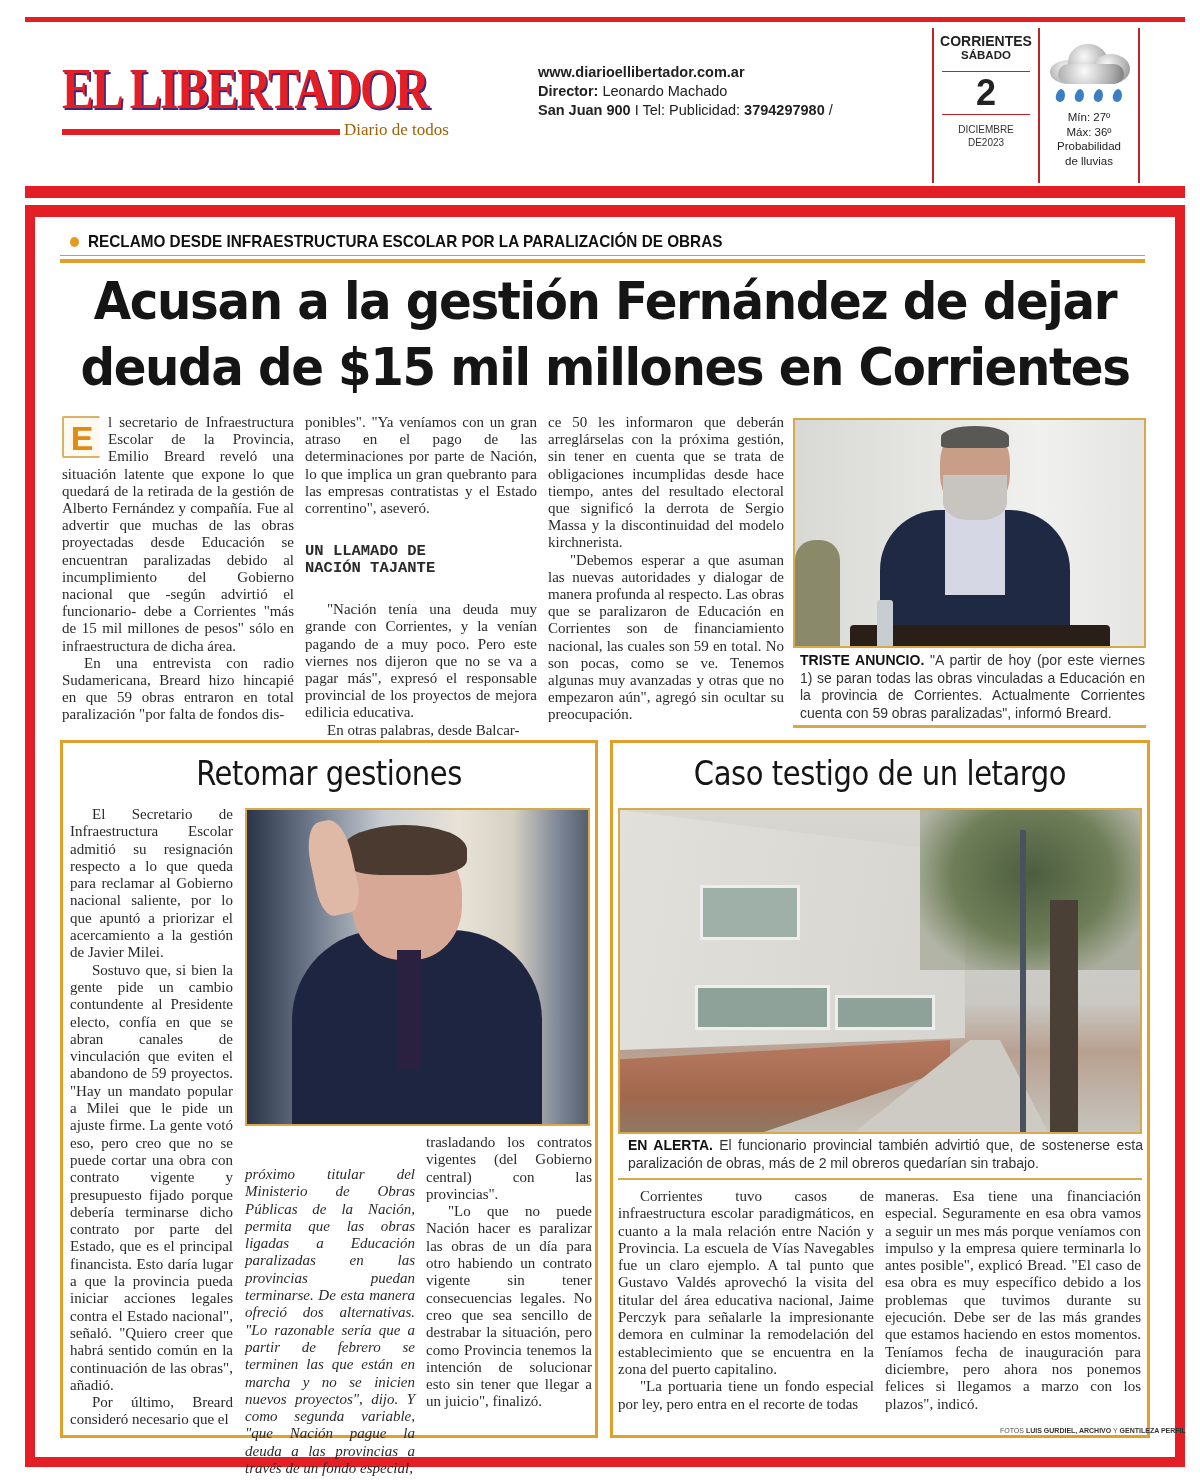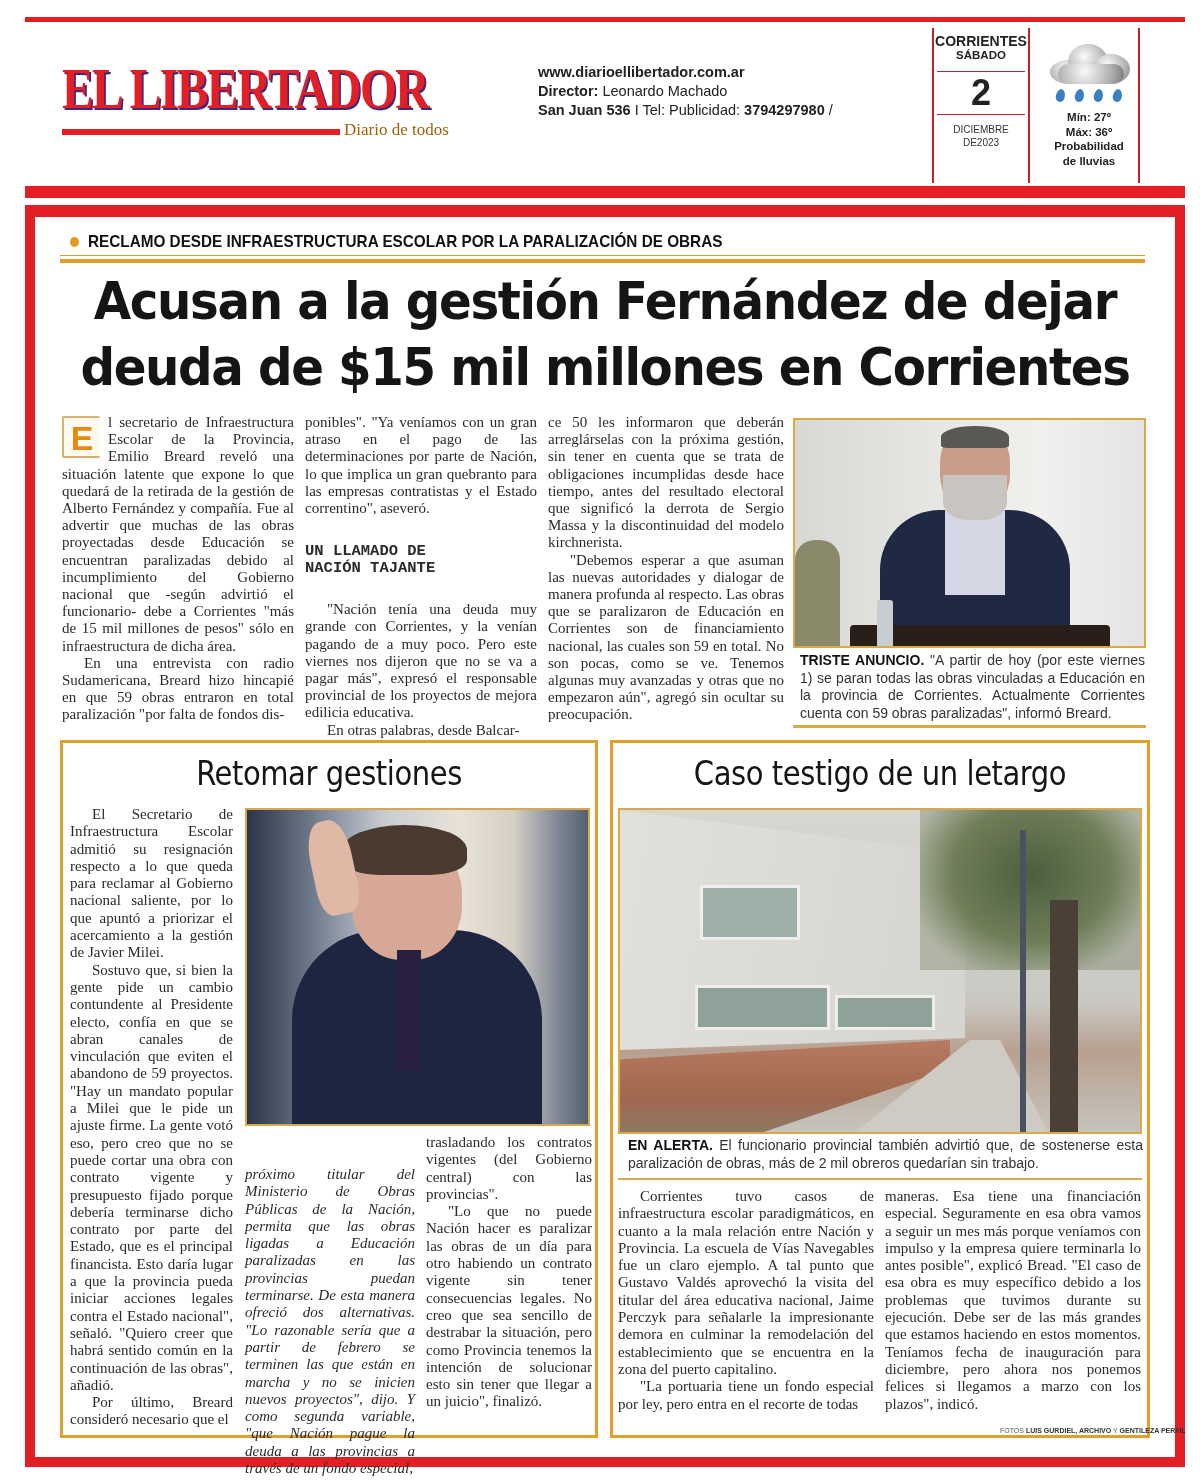--- a/index.html
+++ b/index.html
@@ -11,33 +11,33 @@
   .mast-rule { left: 25px; top: 186px; width: 1160px; height: 12px; background: #e31e24; }
   .logo { left: 62px; top: 60px; width: 400px; }
   .logo-title { font-family: "Liberation Serif", serif; font-weight: bold; font-size: 58px; letter-spacing: -2px; color: #e31e24; transform: scaleX(0.82); transform-origin: left; line-height: 58px; text-shadow: 2px 2px 0 #3a2a80; white-space: nowrap; }
   .logo-sub-row { display: flex; align-items: center; margin-top: 2px; }
   .logo-bar { width: 278px; height: 6px; background: #e31e24; margin-top: 4px; }
   .logo-sub { font-size: 17px; color: #a16207; margin-left: 4px; }
 
   .contact { left: 538px; top: 63px; width: 390px; font-family: "Liberation Sans", sans-serif; font-size: 14.5px; line-height: 19px; color: #222; }
   .contact b { font-weight: bold; }
 
-  .date-box { left: 932px; top: 28px; width: 98px; height: 155px; border-left: 2px solid #c0242b; border-right: 2px solid #c0242b; text-align: center; font-family: "Liberation Sans", sans-serif; }
+  .date-box { left: 932px; top: 28px; width: 108px; height: 155px; border-left: 2px solid #c0242b; border-right: 2px solid #c0242b; text-align: center; font-family: "Liberation Sans", sans-serif; }
   .date-city { font-weight: bold; font-size: 14px; margin-top: 5px; }
   .date-day { font-weight: bold; font-size: 11.5px; margin-top: 0; }
   .date-hr { width: 88px; height: 1px; background: #c0242b; margin: 10px auto 0; }
   .date-num { font-weight: bold; font-size: 36px; line-height: 38px; margin-top: 2px; }
   .date-month { font-size: 10px; margin-top: 8px; line-height: 13px; color: #333; }
 
   .weather { left: 1040px; top: 28px; width: 100px; height: 155px; border-right: 2px solid #c0242b; text-align: center; font-family: "Liberation Sans", sans-serif; }
   .cloud { position: relative; width: 90px; height: 45px; margin: 12px auto 0; }
   .cloud span { position: absolute; background: radial-gradient(circle at 40% 35%, #fafafa, #a9a9a9 70%, #777); border-radius: 50%; }
   .drops { display: flex; justify-content: center; gap: 10px; margin-top: 4px; }
   .drop { width: 9px; height: 13px; background: #3a7fc4; border-radius: 50% 50% 50% 50% / 60% 60% 40% 40%; transform: rotate(12deg); }
-  .wx-text { font-weight: bold; font-size: 11.5px; line-height: 14.5px; margin-top: 8px; }
+  .wx-text { font-weight: normal; font-size: 11.5px; line-height: 14.5px; margin-top: 8px; }
 
   
   .frame { left: 25px; top: 205px; width: 1160px; height: 1262px; border: 10px solid #e31e24; border-top-width: 12px; }
   .kicker { left: 70px; top: 232px; font-family: "Liberation Sans", sans-serif; font-weight: bold; font-size: 17px; color: #111; display: flex; align-items: center; gap: 10px; transform: scaleX(0.9); transform-origin: left; }
   .kicker-dot { width: 10px; height: 10px; border-radius: 50%; background: #e49b20; }
   .kicker-rule1 { left: 60px; top: 255px; width: 1085px; height: 1px; background: #c9a23a; }
   .kicker-rule2 { left: 60px; top: 259px; width: 1085px; height: 4px; background: #e0a02a; }
   .headline { left: 40px; top: 268px; width: 1130px; text-align: center; font-family: "DejaVu Sans", sans-serif; font-weight: bold; font-size: 52px; line-height: 66px; letter-spacing: -1.5px; color: #151515; transform: scaleX(0.93); }
 
   
@@ -67,21 +67,21 @@
   <div class="logo-title">EL LIBERTADOR</div>
   <div class="logo-sub-row">
     <div class="logo-bar"></div>
     <div class="logo-sub">Diario de todos</div>
   </div>
 </div>
 
 <div class="abs contact">
   <div><b>www.diarioellibertador.com.ar</b></div>
   <div><b>Director:</b><span> Leonardo Machado</span></div>
-  <div><b>San Juan 536</b><span> I Tel: Publicidad: </span><b>3794297980</b><span> /</span></div>
+  <div><b>San Juan 900</b><span> I Tel: Publicidad: </span><b>3794297980</b><span> /</span></div>
 </div>
 
 <div class="abs date-box">
   <div class="date-city">CORRIENTES</div>
   <div class="date-day">SÁBADO</div>
   <div class="date-hr"></div>
   <div class="date-num">2</div>
   <div class="date-hr" style="margin-top:2px"></div>
   <div class="date-month">DICIEMBRE</div>
   <div class="date-month" style="margin-top:0">DE2023</div>

